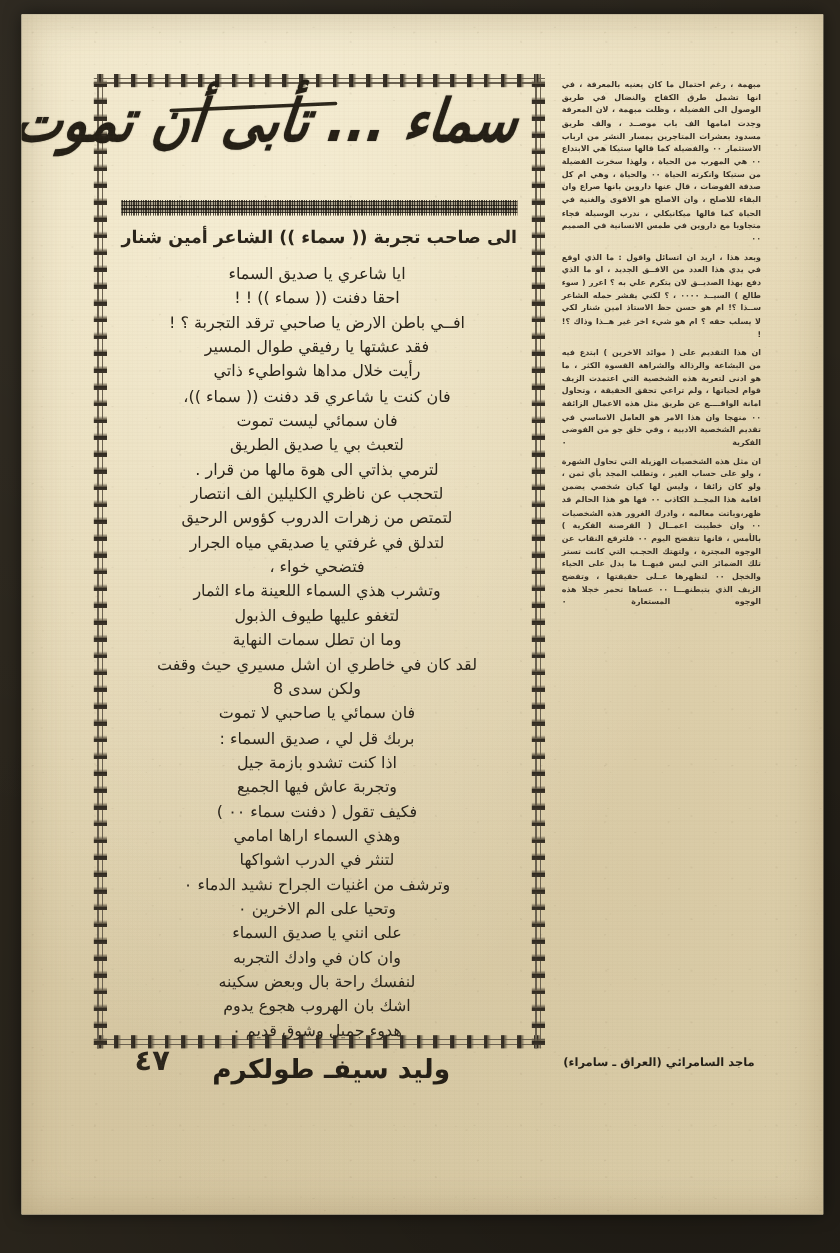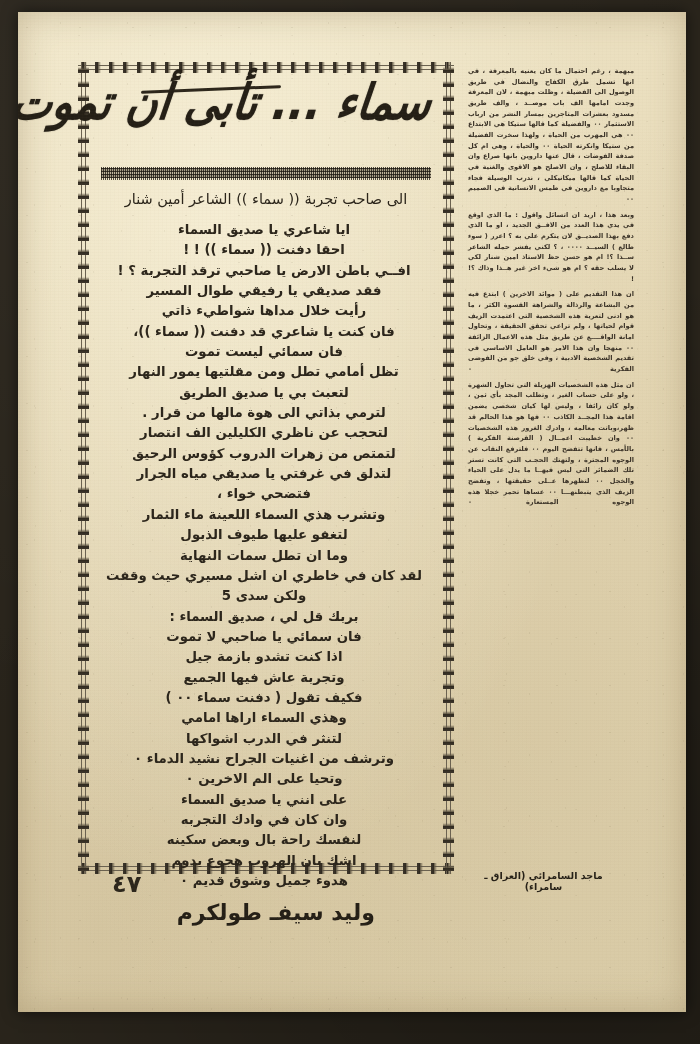--- a/index.html
+++ b/index.html
@@ -167,39 +167,39 @@
         rgba(60,52,38,.45) 8px 10px,
         #2b251b 10px 11px,
         transparent 11px 13px);
     background-blend-mode: multiply;
     opacity: .92;
   }
 
   
   .dedication {
     margin: 11px 0 13px 0;
-    text-align: center;
+    text-align: left;
     font-size: 14.5px;
-    font-weight: 400;
+    font-weight: 700;
     color: #2a241a;
     letter-spacing: .2px;
   }
 
   
   .verses {
     list-style: none;
     margin: 0;
     padding: 0 4px 0 0;
     text-align: center;
     direction: rtl;
   }
   .verses li {
     font-size: 13.3px;
     line-height: 1.53;
-    font-weight: 700;
+    font-weight: 400;
     color: #2b251b;
     white-space: nowrap;
     letter-spacing: .05px;
   }
 
   .poem-signature {
     margin-top: 9px;
     text-align: right;
     padding-right: 56px;
     font-size: 22px;
@@ -223,21 +223,21 @@
     text-align: justify;
     text-align-last: justify;
     color: #3a3227;
     font-weight: 600;
     letter-spacing: .02px;
     word-spacing: .4px;
   }
   .prose-attrib {
     position: absolute;
     left: 0;
-    right: 15px;
+    right: 4px;
     bottom: -6px;
     text-align: center;
     font-size: 9.6px;
     font-weight: 800;
     color: #241f16;
     direction: rtl;
   }
 
   
   .folio {
@@ -287,38 +287,37 @@
           </div>
 
           <div class="wave-rule"></div>
 
           <div class="dedication">الى صاحب تجربة (( سماء )) الشاعر أمين شنار</div>
 
           <ul class="verses">
               <li>ايا شاعري يا صديق السماء</li>
               <li>احقا دفنت (( سماء )) ! !</li>
               <li>افــي باطن الارض يا صاحبي ترقد التجربة ؟ !</li>
-              <li>فقد صديقي يا رفيقي طوال المسير</li>
+              <li>فقد عشتها يا رفيقي طوال المسير</li>
               <li>رأيت خلال مداها شواطيء ذاتي</li>
               <li>فان كنت يا شاعري قد دفنت (( سماء ))،</li>
               <li>فان سمائي ليست تموت</li>
-              <li>تظل أمامي تطل ومن مقلتيها يمور النهار</li>
               <li>لتعبث بي يا صديق الطريق</li>
               <li>لترمي بذاتي الى هوة مالها من قرار .</li>
               <li>لتحجب عن ناظري الكليلين الف انتصار</li>
               <li>لتمتص من زهرات الدروب كؤوس الرحيق</li>
               <li>لتدلق في غرفتي يا صديقي مياه الجرار</li>
               <li>فتضحي خواء ،</li>
               <li>وتشرب هذي السماء اللعينة ماء الثمار</li>
               <li>لتغفو عليها طيوف الذبول</li>
               <li>وما ان تطل سمات النهاية</li>
               <li>لقد كان في خاطري ان اشل مسيري حيث وقفت</li>
-              <li>ولكن سدى 5</li>
+              <li>ولكن سدى 8</li>
+              <li>فان سمائي يا صاحبي لا تموت</li>
               <li>بربك قل لي ، صديق السماء :</li>
-              <li>فان سمائي يا صاحبي لا تموت</li>
               <li>اذا كنت تشدو بازمة جيل</li>
               <li>وتجربة عاش فيها الجميع</li>
               <li>فكيف تقول ( دفنت سماء ٠٠ )</li>
               <li>وهذي السماء اراها امامي</li>
               <li>لتنثر في الدرب اشواكها</li>
               <li>وترشف من اغنيات الجراح نشيد الدماء ٠</li>
               <li>وتحيا على الم الاخرين ٠</li>
               <li>على انني يا صديق السماء</li>
               <li>وان كان في وادك التجربه</li>
               <li>لنفسك راحة بال وبعض سكينه</li>

